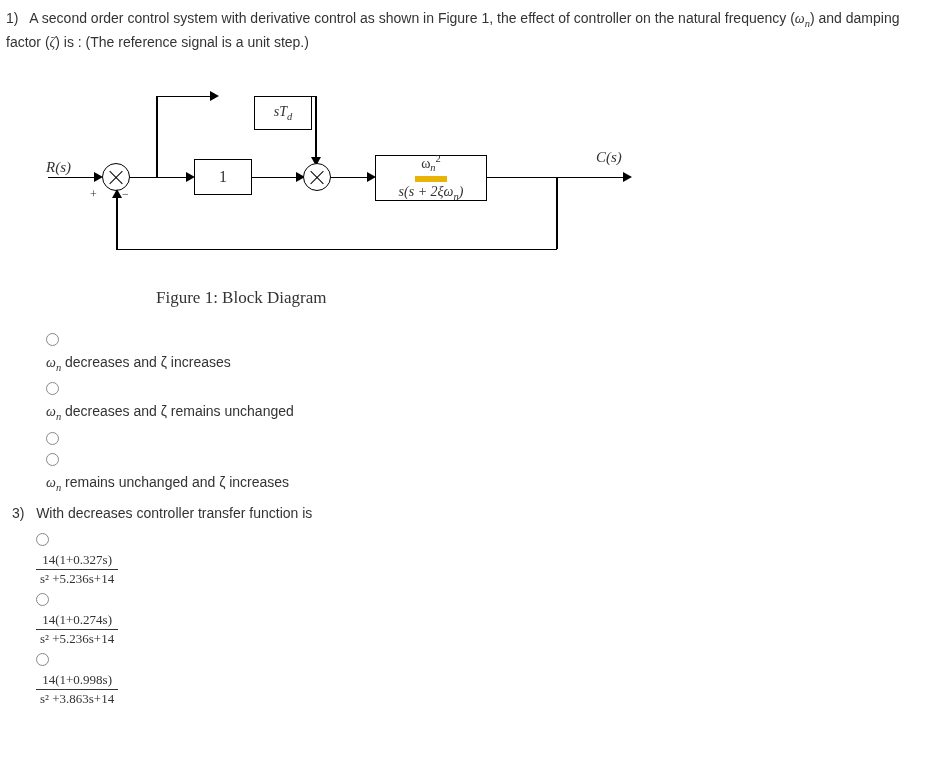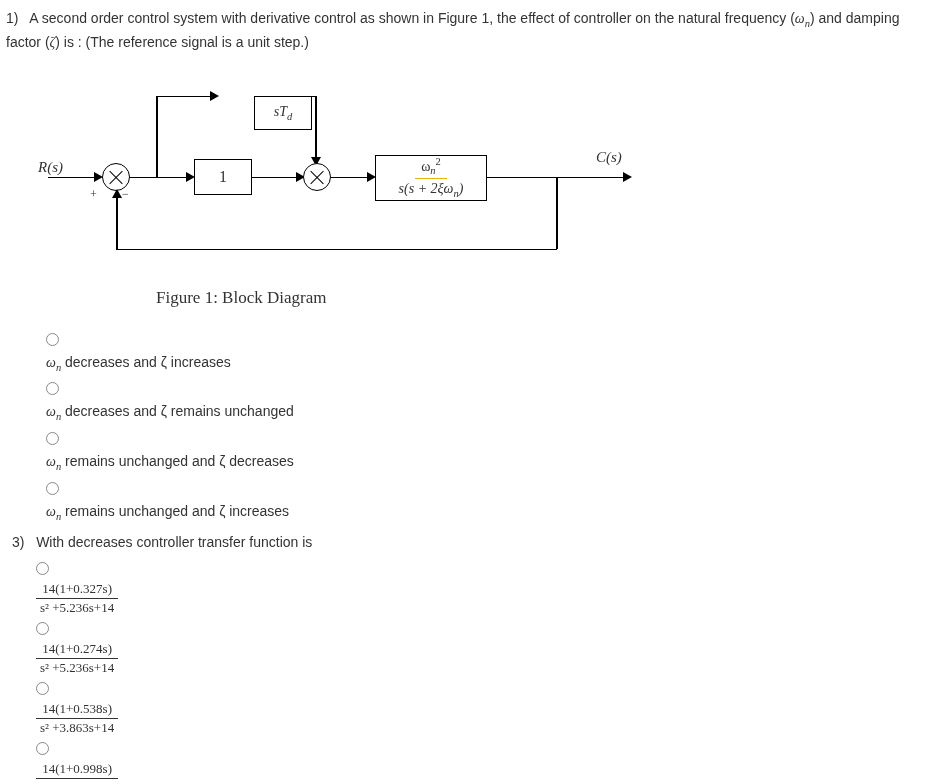--- a/index.html
+++ b/index.html
@@ -127,36 +127,36 @@
       font-family: "Times New Roman", serif;
       font-style: italic;
       font-size: 15px;
     }
     .tf-block-inner {
       display: flex;
       flex-direction: column;
       align-items: center;
       font-size: 14px;
     }
-    .tf-block-num { padding: 0 6px 2px; border-bottom: 1px solid #eab308; }
+    .tf-block-num { padding: 0 6px 2px; border-bottom: 6px solid #eab308; }
     .tf-block-den { padding: 2px 6px 0; font-style: italic; }
     .sign { position:absolute; font-size:12px; font-family:"Times New Roman",serif; }
   </style>
 </head>
 <body>
 
 <div class="question-text">
   <span>1)</span>&nbsp;&nbsp;
   <span>A second order control system with derivative control as shown in Figure 1, the effect of controller on the natural frequency (</span><span class="italic-var"><span>ω</span><sub>n</sub></span><span>) and damping factor (</span><span class="italic-var">ζ</span><span>) is : (The reference signal is a unit step.)</span>
 </div>
 
 <div class="figure-container">
   <div class="block-diagram">
 
-    <div class="bd-label" style="left:2px; top:86px;">
+    <div class="bd-label" style="left:10px; top:86px;">
       <span style="font-style:italic">R(s)</span>
     </div>
 
     <div class="bd-line" style="left:12px; top:104px; width:50px; height:1.5px;"></div>
     <div class="bd-arrow-r" style="left:58px; top:99.5px;"></div>
 
     <div class="bd-sum" style="left:66px; top:90px;"></div>
     <div class="sign" style="left:54px; top:114px;">+</div>
     <div class="sign" style="left:86px; top:114px;">−</div>
 
@@ -217,23 +217,20 @@
     <span class="italic-var"><span>ω</span><sub>n</sub></span><span> decreases and ζ increases</span>
   </div>
   <div class="option-row">
     <div class="radio"></div>
   </div>
   <div class="option-text" style="margin-left:0px; margin-bottom:10px;">
     <span class="italic-var"><span>ω</span><sub>n</sub></span><span> decreases and ζ remains unchanged</span>
   </div>
   <div class="option-row">
     <div class="radio"></div>
-  </div>
-  <div class="option-text" style="margin-left:0px; margin-bottom:10px;">
-    <span class="italic-var"><span>ω</span><sub>n</sub></span><span> remains unchanged and ζ decreases</span>
   </div>
   <div class="option-row">
     <div class="radio"></div>
   </div>
   <div class="option-text" style="margin-left:0px; margin-bottom:10px;">
     <span class="italic-var"><span>ω</span><sub>n</sub></span><span> remains unchanged and ζ increases</span>
   </div>
 </div>
 
 <div class="question2-text">
@@ -252,24 +249,17 @@
   <div class="tf-option">
     <div class="tf-radio"></div>
     <div class="tf-fraction">
       <div class="tf-num">14(1+0.274s)</div>
       <div class="tf-den">s² +5.236s+14</div>
     </div>
   </div>
   <div class="tf-option">
     <div class="tf-radio"></div>
     <div class="tf-fraction">
-      <div class="tf-num">14(1+0.538s)</div>
-      <div class="tf-den">s² +3.863s+14</div>
-    </div>
-  </div>
-  <div class="tf-option">
-    <div class="tf-radio"></div>
-    <div class="tf-fraction">
       <div class="tf-num">14(1+0.998s)</div>
       <div class="tf-den">s² +3.863s+14</div>
     </div>
   </div>
 </div>
 
 </body></html>

